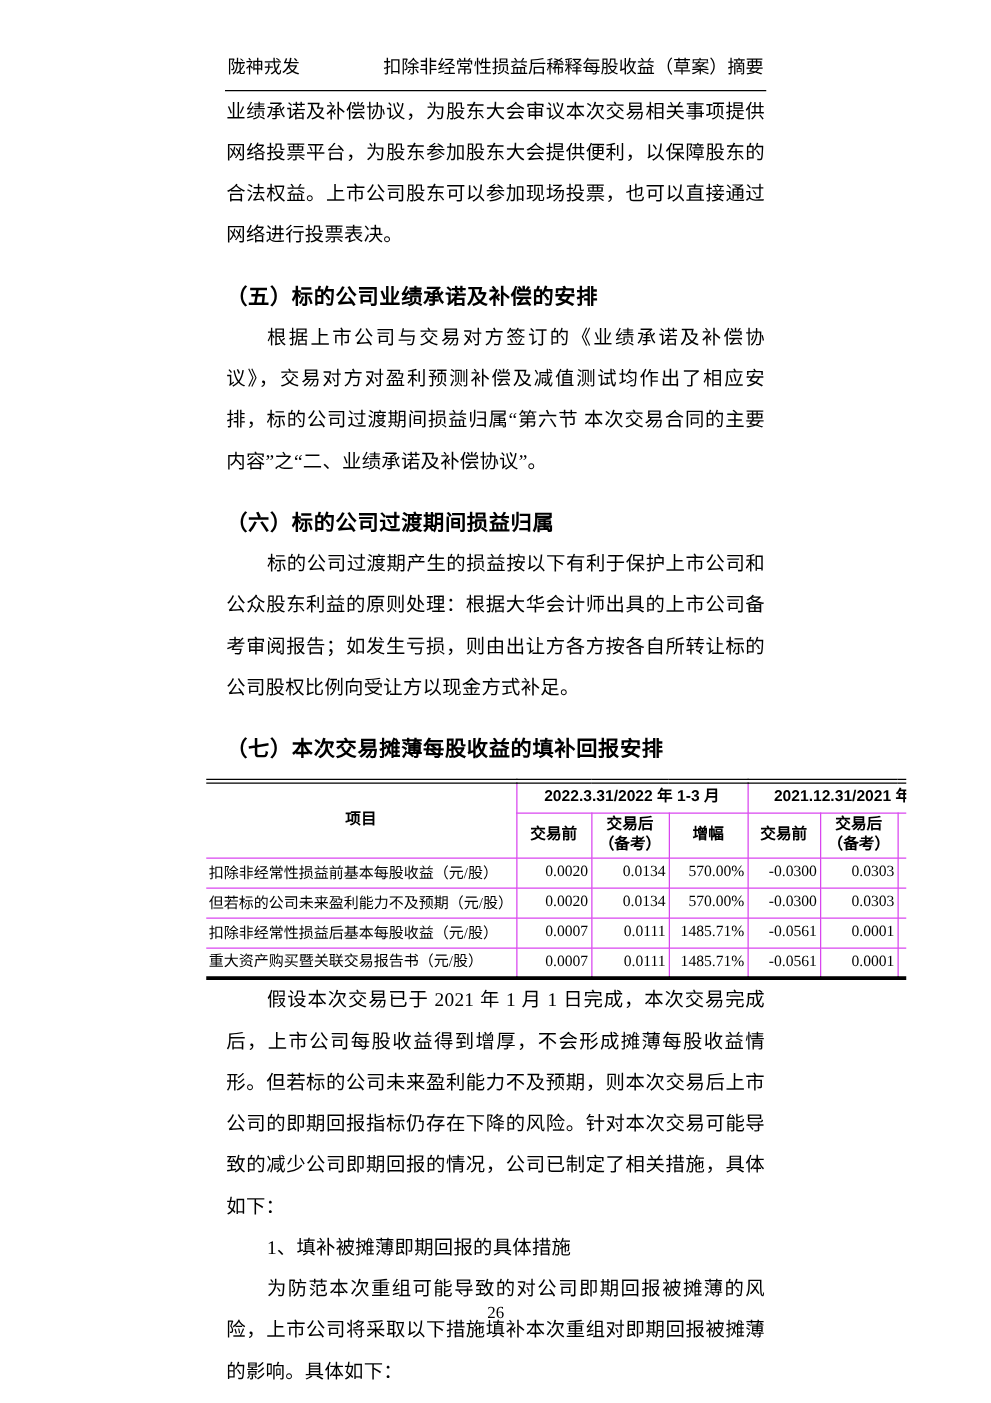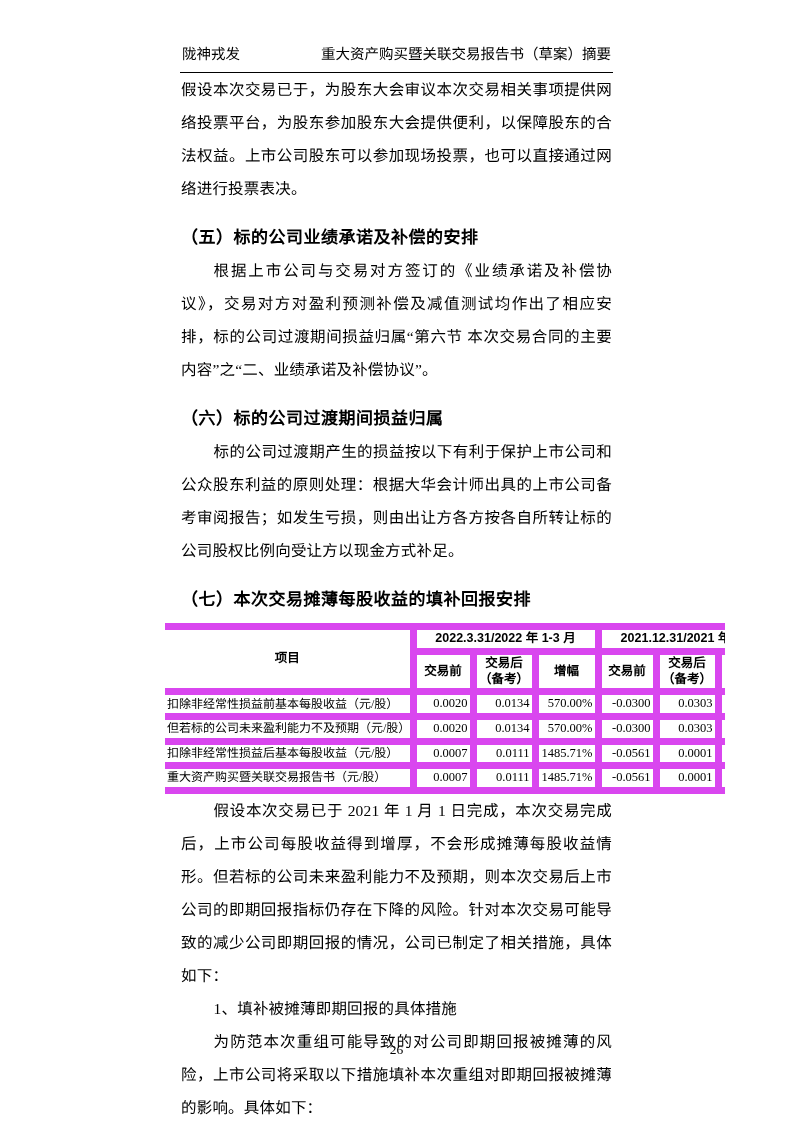--- a/index.html
+++ b/index.html
@@ -46,21 +46,21 @@
   }
   table.eps {
     margin: 7px 0 0 -16px;
     width: 597px;
     table-layout: fixed;
     border-collapse: collapse;
     border-top: 4px double #000;
     border-bottom: 3px solid #000;
   }
   table.eps th, table.eps td {
-    border: 7px solid #d946ef;
+    border: 1px solid #d946ef;
     padding: 1px 2px;
     line-height: 1.25;
     overflow: hidden;
   }
   table.eps tr > *:first-child { border-left: none; }
   table.eps tr > *:last-child  { border-right: none; }
   table.eps th {
     font-family: "Liberation Sans", "DejaVu Sans", sans-serif;
     font-weight: 700;
     font-size: 12.5px;
@@ -96,26 +96,26 @@
     font-size: 13.5px;
   }
 </style>
 </head>
 <body>
 
 <div class="page">
 
   <div class="header">
     <span>陇神戎发</span>
-    <span>重大资产购买暨关联交易报告书（草案）摘要</span>
+    <span>扣除非经常性损益后稀释每股收益（草案）摘要</span>
   </div>
 
   <div class="content">
 
-    <p class="body mt-first">假设本次交易已于，为股东大会审议本次交易相关事项提供网络投票平台，为股东参加股东大会提供便利，以保障股东的合法权益。上市公司股东可以参加现场投票，也可以直接通过网络进行投票表决。</p>
+    <p class="body mt-first">业绩承诺及补偿协议，为股东大会审议本次交易相关事项提供网络投票平台，为股东参加股东大会提供便利，以保障股东的合法权益。上市公司股东可以参加现场投票，也可以直接通过网络进行投票表决。</p>
 
     <h2 class="section">（五）标的公司业绩承诺及补偿的安排</h2>
     <p class="body indent mt-para">根据上市公司与交易对方签订的《业绩承诺及补偿协议》，交易对方对盈利预测补偿及减值测试均作出了相应安排，标的公司过渡期间损益归属“第六节 本次交易合同的主要内容”之“二、业绩承诺及补偿协议”。</p>
 
     <h2 class="section">（六）标的公司过渡期间损益归属</h2>
     <p class="body indent mt-para">标的公司过渡期产生的损益按以下有利于保护上市公司和公众股东利益的原则处理：根据大华会计师出具的上市公司备考审阅报告；如发生亏损，则由出让方各方按各自所转让标的公司股权比例向受让方以现金方式补足。</p>
 
     <h2 class="section">（七）本次交易摊薄每股收益的填补回报安排</h2>
 
     <table class="eps">

